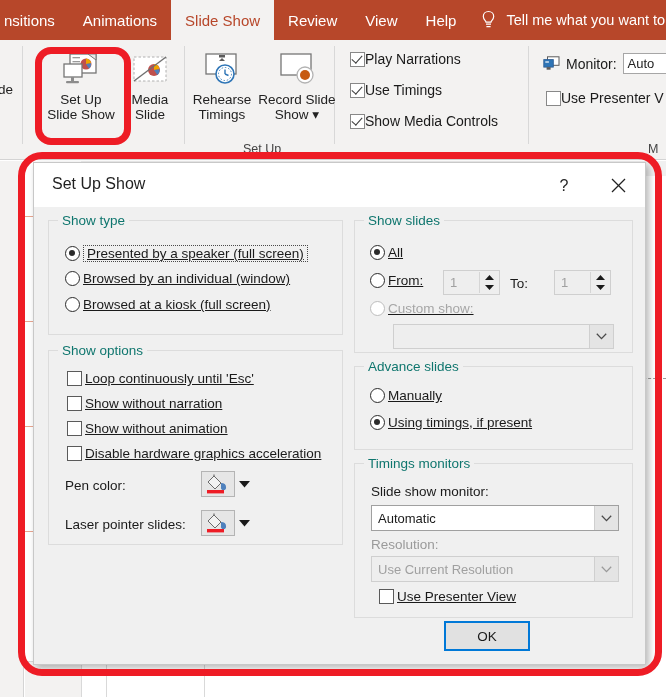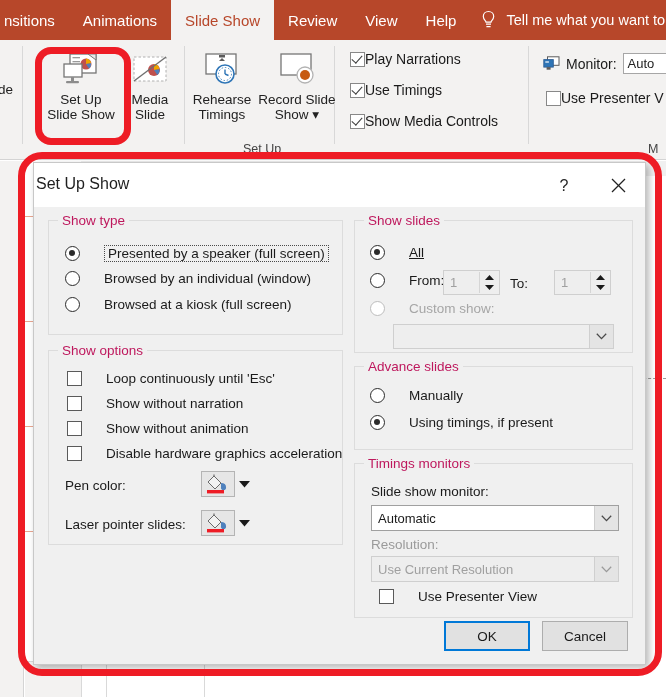--- a/index.html
+++ b/index.html
@@ -142,21 +142,21 @@
     left: 33px; top: 162px; width: 613px; height: 503px;
     background: #f0f0f0;
     border: 1px solid #c8c8c8;
     box-shadow: 3px 3px 7px rgba(0,0,0,0.28);
   }
   .dlg-title {
     position: absolute; left: 0; top: 0; width: 100%; height: 44px;
     background: #ffffff;
   }
   .dlg-title .t {
-    position: absolute; left: 2px; top: 12px;
+    position: absolute; left: 18px; top: 12px;
     font-size: 16px; color: #1f1f1f;
   }
   .dlg-help {
     position: absolute; right: 68px; top: 10px;
     width: 26px; height: 26px;
     display: flex; align-items: center; justify-content: center;
     font-size: 16px; color: #262626; cursor: pointer;
   }
   .dlg-close {
     position: absolute; right: 12px; top: 8px;
@@ -166,28 +166,28 @@
   }
 
   
   .gbox {
     position: absolute;
     border: 1px solid #dcdcdc;
   }
   .gbox > .legend {
     position: absolute; top: -8px; left: 9px;
     background: #f0f0f0; padding: 0 4px;
-    font-size: 13.5px; color: #be185d; white-space: nowrap;
+    font-size: 13.5px; color: #0f766e; white-space: nowrap;
   }
 
   .radio-row, .check-row {
     position: absolute;
-    display: flex; align-items: center; gap: 24px;
+    display: flex; align-items: center; gap: 3px;
     font-size: 13.5px; color: #1a1a1a;
-    white-space: nowrap; cursor: pointer;
+    white-space: nowrap; cursor: pointer; text-decoration: underline;
   }
   .radio {
     width: 15px; height: 15px; border-radius: 50%;
     border: 1.5px solid #2b2b2b; background: #fff;
     position: relative; flex: 0 0 auto;
   }
   .radio.on::after {
     content:""; position:absolute; left: 3px; top: 3px;
     width: 6px; height: 6px; border-radius: 50%; background: #2b2b2b;
   }
@@ -592,21 +592,18 @@
 
       <div class="check-row" style="left:24px; top:125px;">
         <span class="cbox"></span>
         <span>Use Presenter View</span>
       </div>
     </div>
 
     <div class="dbtn primary" style="left:410px; top:458px;">
       <span>OK</span>
     </div>
-    <div class="dbtn" style="left:508px; top:458px;">
-      <span>Cancel</span>
-    </div>
   </div>
 
   <div class="anno" style="left:35px; top:47px; width:96px; height:98px; border-radius:16px;"></div>
   <div class="anno" style="left:18px; top:152px; width:644px; height:524px; border-radius:24px;"></div>
 
 </div>
 
 </body></html>

